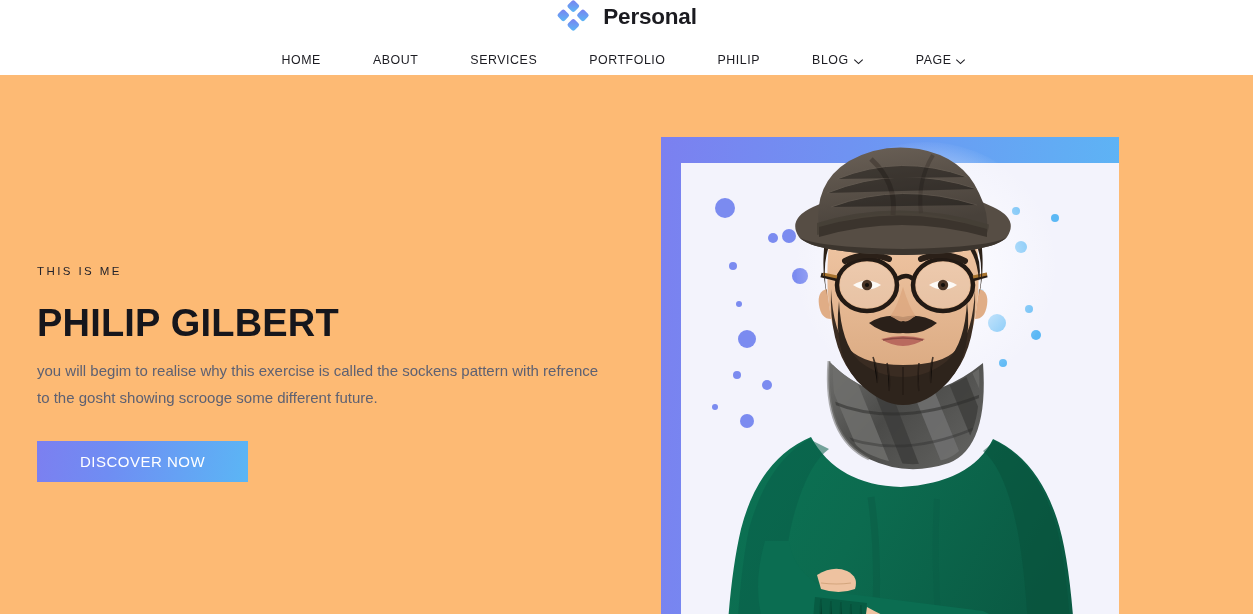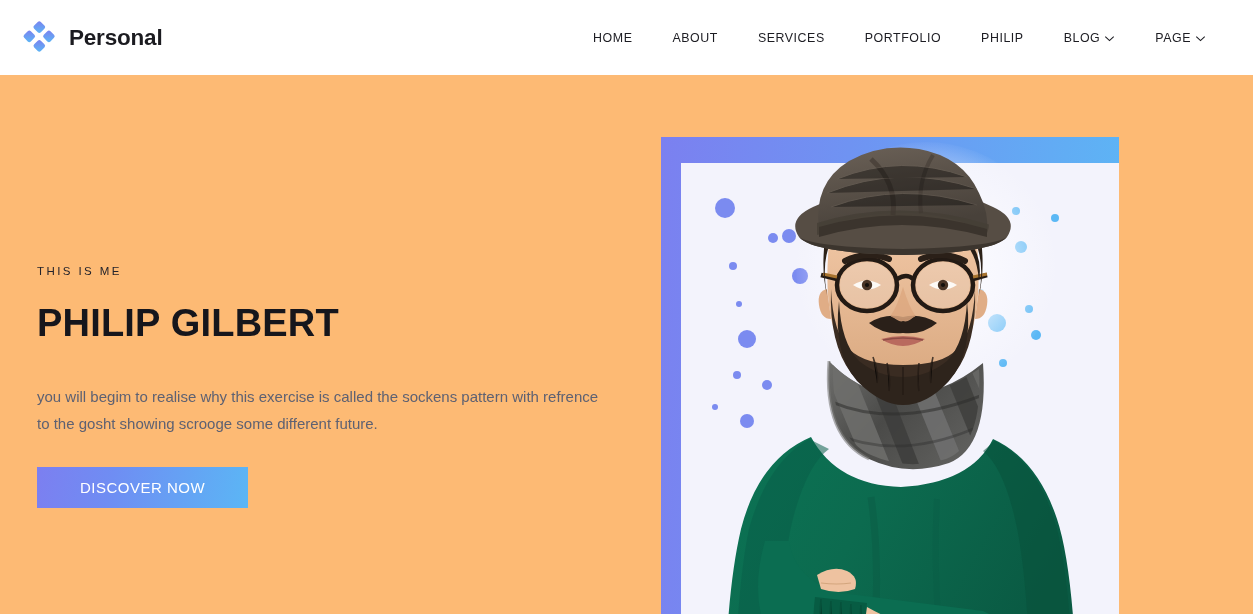--- a/index.html
+++ b/index.html
@@ -16,20 +16,21 @@
   .site-header {
     position: absolute;
     top: 0; left: 0;
     width: 1253px;
     height: 75px;
     background: #ffffff;
     display: flex;
     align-items: center;
     justify-content: space-between;
     padding: 0 22px 0 22px;
+    flex-direction: column;
   }
 
   .brand {
     display: flex;
     align-items: center;
     gap: 13px;
     cursor: pointer;
   }
 
   .brand-mark {
@@ -43,21 +44,21 @@
   .brand-name {
     font-size: 22.5px;
     font-weight: bold;
     color: #1b1b20;
     letter-spacing: -0.2px;
   }
 
   .main-nav {
     display: flex;
     align-items: flex-end;
-    gap: 0;
+    gap: 12px;
     padding-right: 5px;
   }
 
   .nav-item {
     display: flex;
     align-items: center;
     gap: 4px;
     font-size: 12.4px;
     letter-spacing: 0.55px;
     color: #1c1c22;
@@ -99,21 +100,21 @@
     font-weight: 500;
     margin-bottom: 26px;
   }
 
   .hero-title {
     font-size: 38px;
     font-weight: bold;
     color: #16161c;
     letter-spacing: 0.2px;
     line-height: 1.1;
-    margin-bottom: 38px;
+    margin-bottom: 12px;
   }
 
   .hero-text {
     font-size: 15px;
     line-height: 27px;
     color: #5e6172;
     max-width: 575px;
     margin-bottom: 30px;
   }
 

